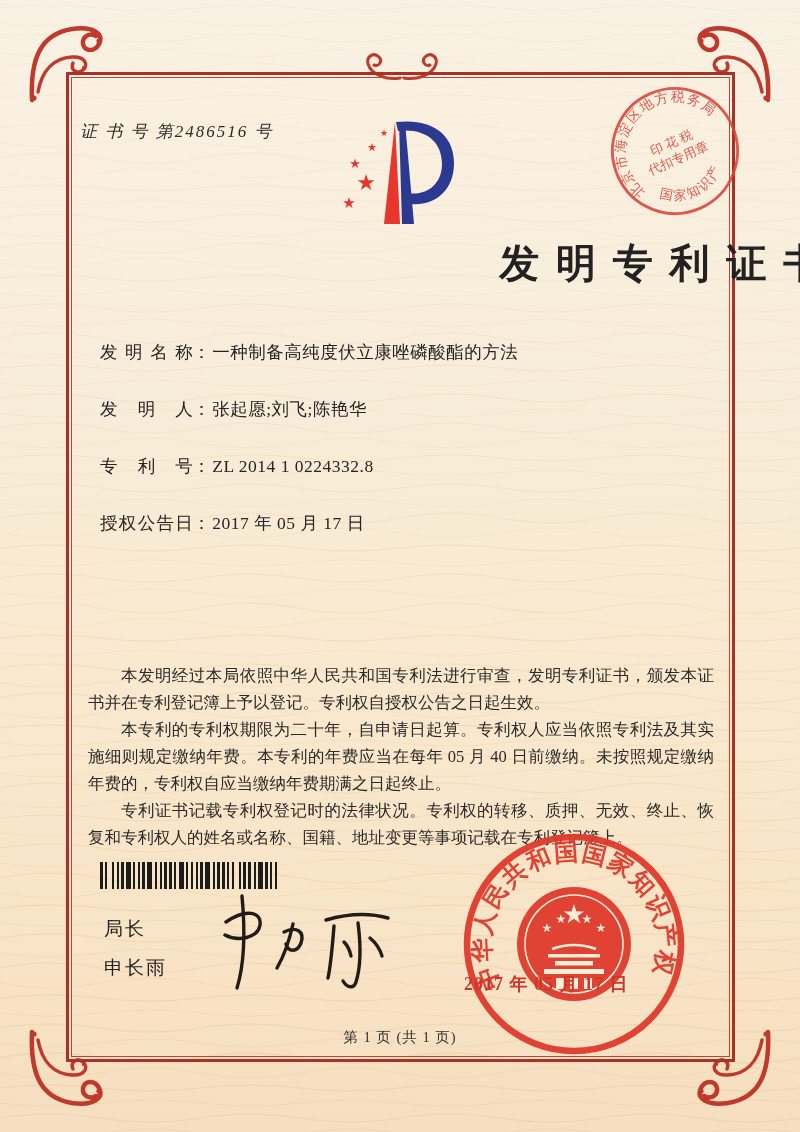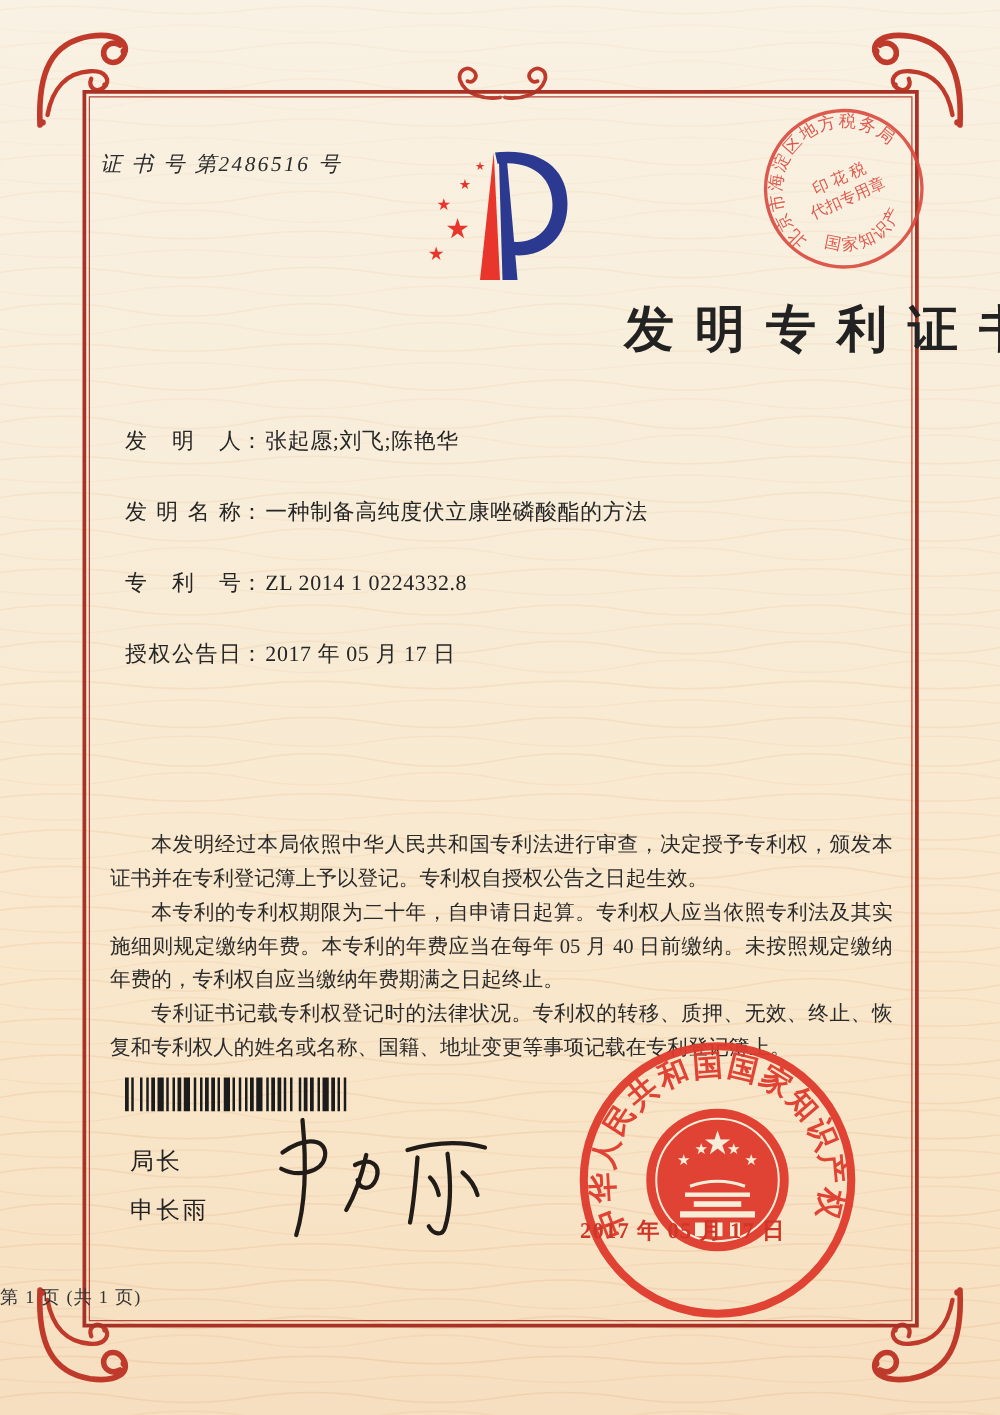--- a/index.html
+++ b/index.html
@@ -61,21 +61,21 @@
   .officer div{margin-bottom:13px;letter-spacing:2px;}
   .sig-script{position:absolute;left:198px;top:890px;z-index:3;}
   .big-seal{position:absolute;left:458px;top:828px;z-index:3;opacity:0.95;}
   .seal-date{
     position:absolute;left:464px;top:972px;z-index:4;
     font-size:18px;font-weight:bold;color:#ce3728;letter-spacing:1px;white-space:nowrap;
   }
   .tax-stamp{position:absolute;left:604px;top:80px;z-index:3;transform:rotate(-24deg);opacity:0.88;}
   .footer{
     position:absolute;left:0;top:1028px;width:800px;z-index:2;
-    font-size:14.5px;color:#333;letter-spacing:1px;
+    text-align:center;font-size:14.5px;color:#333;letter-spacing:1px;
   }
   svg text{font-family:"Liberation Serif","DejaVu Serif",serif;}
 </style>
 </head>
 <body>
 
 <div class="page">
 
   <svg id="waves" width="800" height="1132">
       <path d="M0 8 Q 50 2 100 8 T 200 8 T 300 8 T 400 8 T 500 8 T 600 8 T 700 8 T 800 8" fill="none" stroke="#ecbd90" stroke-width="1.2" opacity="0.10"></path>
@@ -202,35 +202,35 @@
     <text x="11" y="90" font-size="15" fill="#e8362d" text-anchor="middle">★</text>
     <text x="17" y="50" font-size="13" fill="#e8362d" text-anchor="middle">★</text>
     <text x="34" y="33" font-size="11" fill="#e8362d" text-anchor="middle">★</text>
     <text x="46" y="18" font-size="9" fill="#e8362d" text-anchor="middle">★</text>
   </svg>
 
   <div class="title">发明专利证书</div>
 
   <div class="fields">
     <div class="field-row">
+      <span class="flabel">发明名称</span><span class="fcolon">：</span><span class="fvalue">一种制备高纯度伏立康唑磷酸酯的方法</span>
+    </div>
+    <div class="field-row">
       <span class="flabel">发明人</span><span class="fcolon">：</span><span class="fvalue">张起愿;刘飞;陈艳华</span>
-    </div>
-    <div class="field-row">
-      <span class="flabel">发明名称</span><span class="fcolon">：</span><span class="fvalue">一种制备高纯度伏立康唑磷酸酯的方法</span>
     </div>
     <div class="field-row">
       <span class="flabel">专利号</span><span class="fcolon">：</span><span class="fvalue">ZL 2014 1 0224332.8</span>
     </div>
     <div class="field-row">
       <span class="flabel">授权公告日</span><span class="fcolon">：</span><span class="fvalue">2017 年 05 月 17 日</span>
     </div>
   </div>
 
   <div class="body-text">
-    <p>本发明经过本局依照中华人民共和国专利法进行审查，决定授予专利权，颁发本证书并在专利登记簿上予以登记。专利权自授权公告之日起生效。</p>
+    <p>本发明经过本局依照中华人民共和国专利法进行审查，发明专利证书，颁发本证书并在专利登记簿上予以登记。专利权自授权公告之日起生效。</p>
     <p>本专利的专利权期限为二十年，自申请日起算。专利权人应当依照专利法及其实施细则规定缴纳年费。本专利的年费应当在每年 05 月 40 日前缴纳。未按照规定缴纳年费的，专利权自应当缴纳年费期满之日起终止。</p>
     <p>专利证书记载专利权登记时的法律状况。专利权的转移、质押、无效、终止、恢复和专利权人的姓名或名称、国籍、地址变更等事项记载在专利登记簿上。</p>
   </div>
 
   <div class="barcode" id="barcode">
       <span style="width:3px;background:#1c1c1c"></span>
       <span style="width:2px;background:transparent"></span>
       <span style="width:2px;background:#1c1c1c"></span>
       <span style="width:5px;background:transparent"></span>
       <span style="width:2px;background:#1c1c1c"></span>

